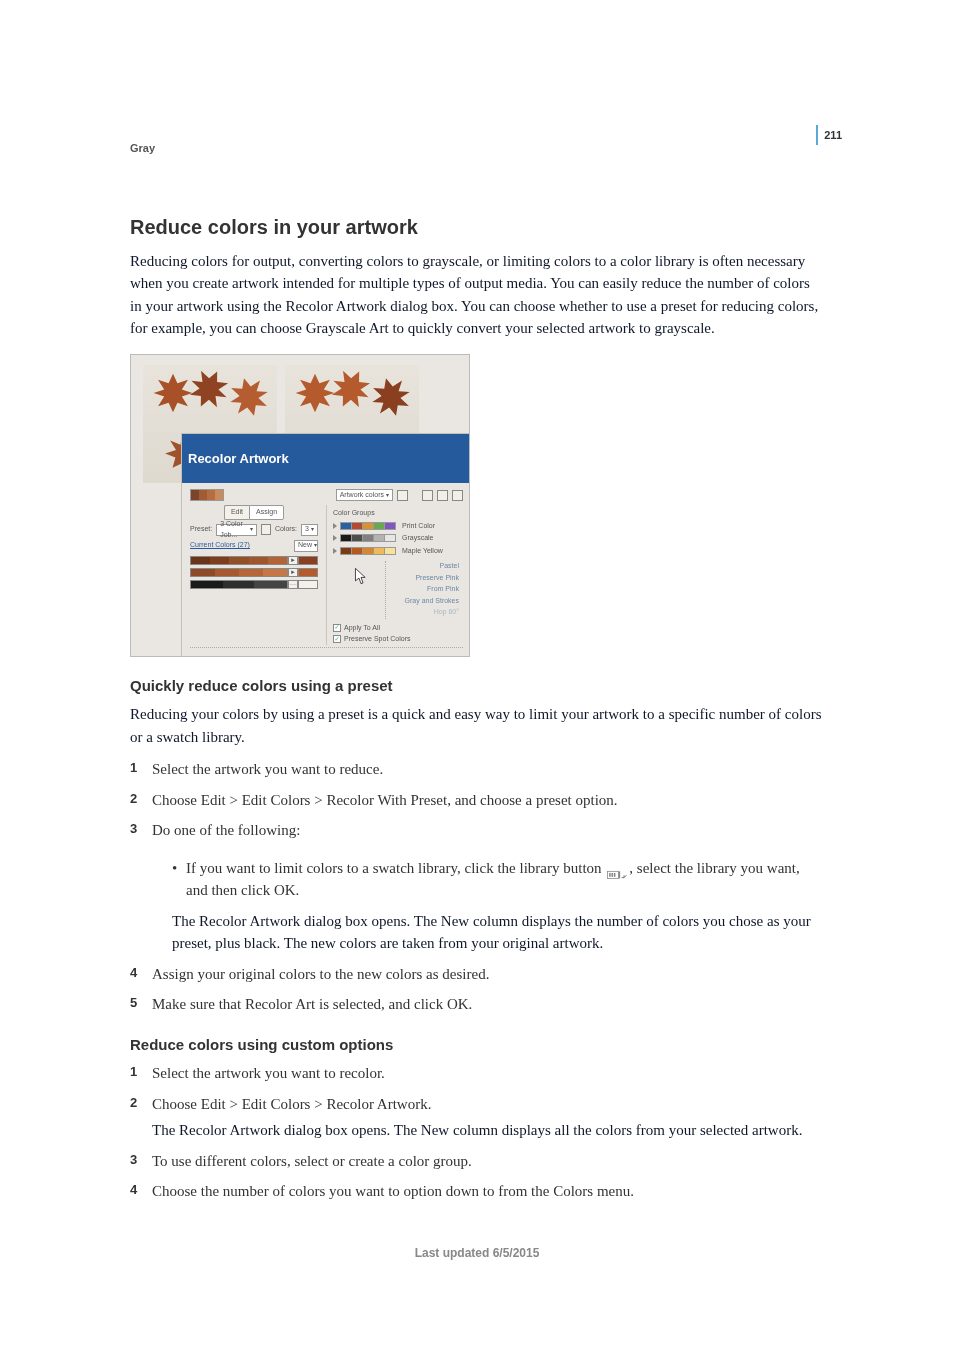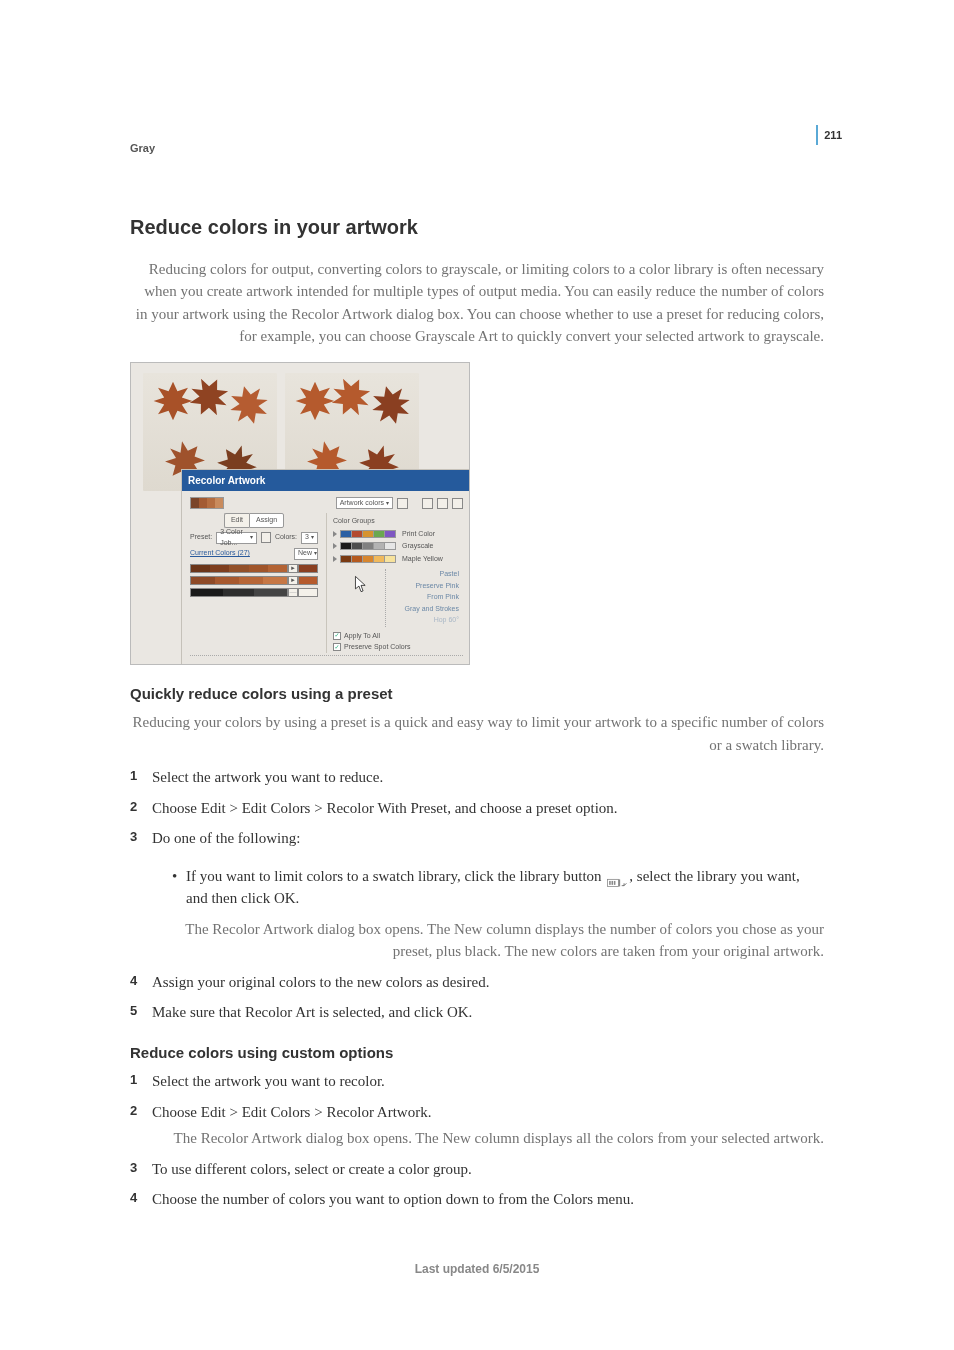--- a/index.html
+++ b/index.html
@@ -33,31 +33,31 @@
       font-size: 11px;
       font-weight: bold;
       color: #555;
       margin-bottom: 55px;
     }
     h2 {
       font-family: "Myriad Pro", Arial, sans-serif;
       font-size: 20px;
       font-weight: bold;
       color: #333;
-      margin-bottom: 16px;
+      margin-bottom: 8px;
     }
     h3 {
       font-family: "Myriad Pro", Arial, sans-serif;
       font-size: 15px;
       font-weight: bold;
       color: #333;
       margin-top: 18px;
       margin-bottom: 6px;
     }
-    p { margin-bottom: 10px; color: #737373; text-align: right; }
+    p { margin-bottom: 10px; color: #0f172a; }
     .figure {
       margin: 14px 0 18px 0;
       width: 340px;
       height: 303px;
       background: #eae7e2;
       border: 1px solid #bbb;
       position: relative;
       overflow: hidden;
     }
     .fig-top {
@@ -89,23 +89,23 @@
       bottom: 0;
       width: 290px;
       background: #e9e6e1;
       border-top: 1px solid #c5c1b9;
       border-left: 1px solid #c5c1b9;
     }
     .dlg-title {
       background: #255a9c;
       color: #fff;
       font-family: Arial, sans-serif;
-      font-size: 10px;
-      font-weight: bold;
-      padding: 3px 6px;
+      font-size: 13px;
+      font-weight: bold;
+      padding: 15px 6px;
     }
     .dlg-body {
       padding: 6px 8px 8px 8px;
       font-family: Arial, sans-serif;
       font-size: 7px;
       color: #555;
       position: relative;
     }
     .dlg-row { display: flex; align-items: center; gap: 4px; margin-bottom: 4px; }
     .dlg-swatch-strip {
@@ -198,21 +198,21 @@
       display: inline-block;
       vertical-align: middle;
       width: 20px;
       height: 11px;
       margin: 0 2px;
       position: relative;
     }
     .library-icon svg { width: 100%; height: 100%; }
     .footer {
       position: absolute;
-      bottom: 72px;
+      bottom: 88px;
       left: 0;
       width: 100%;
       text-align: center;
       font-family: "Myriad Pro", Arial, sans-serif;
       font-size: 12px;
       font-weight: bold;
       color: #888;
     }
   </style>
 </head>

